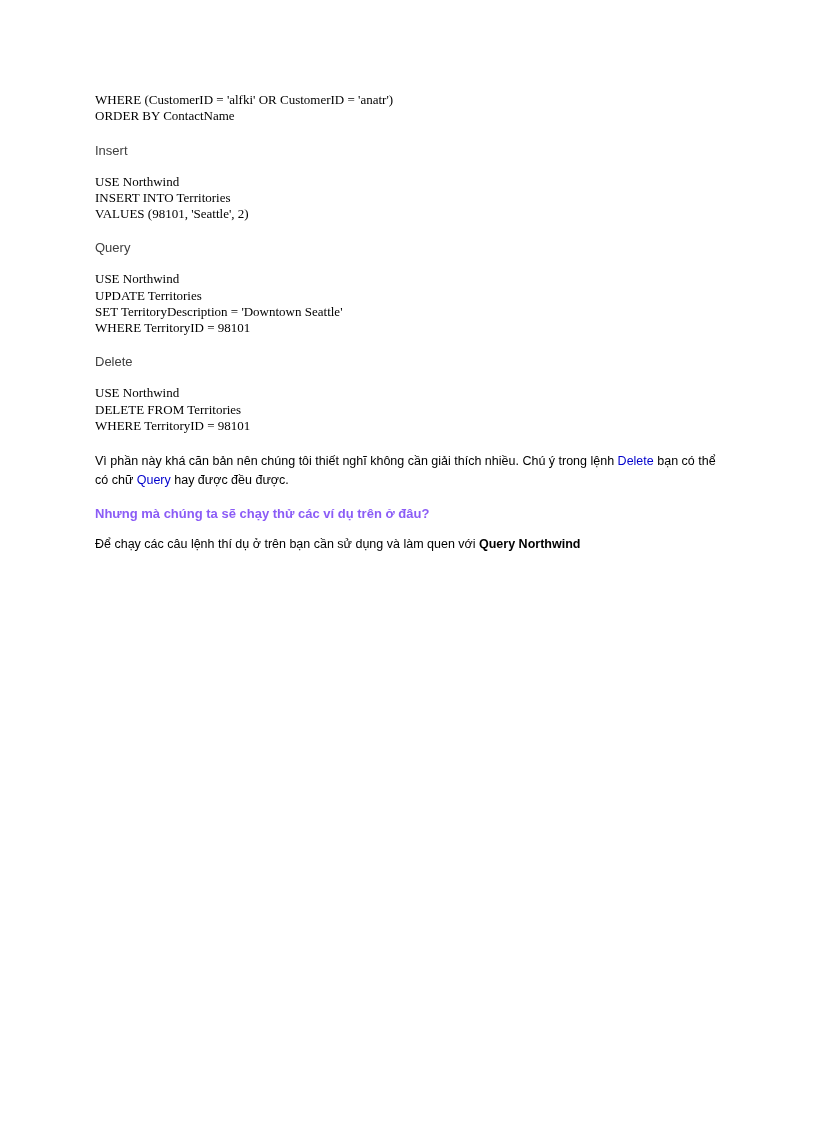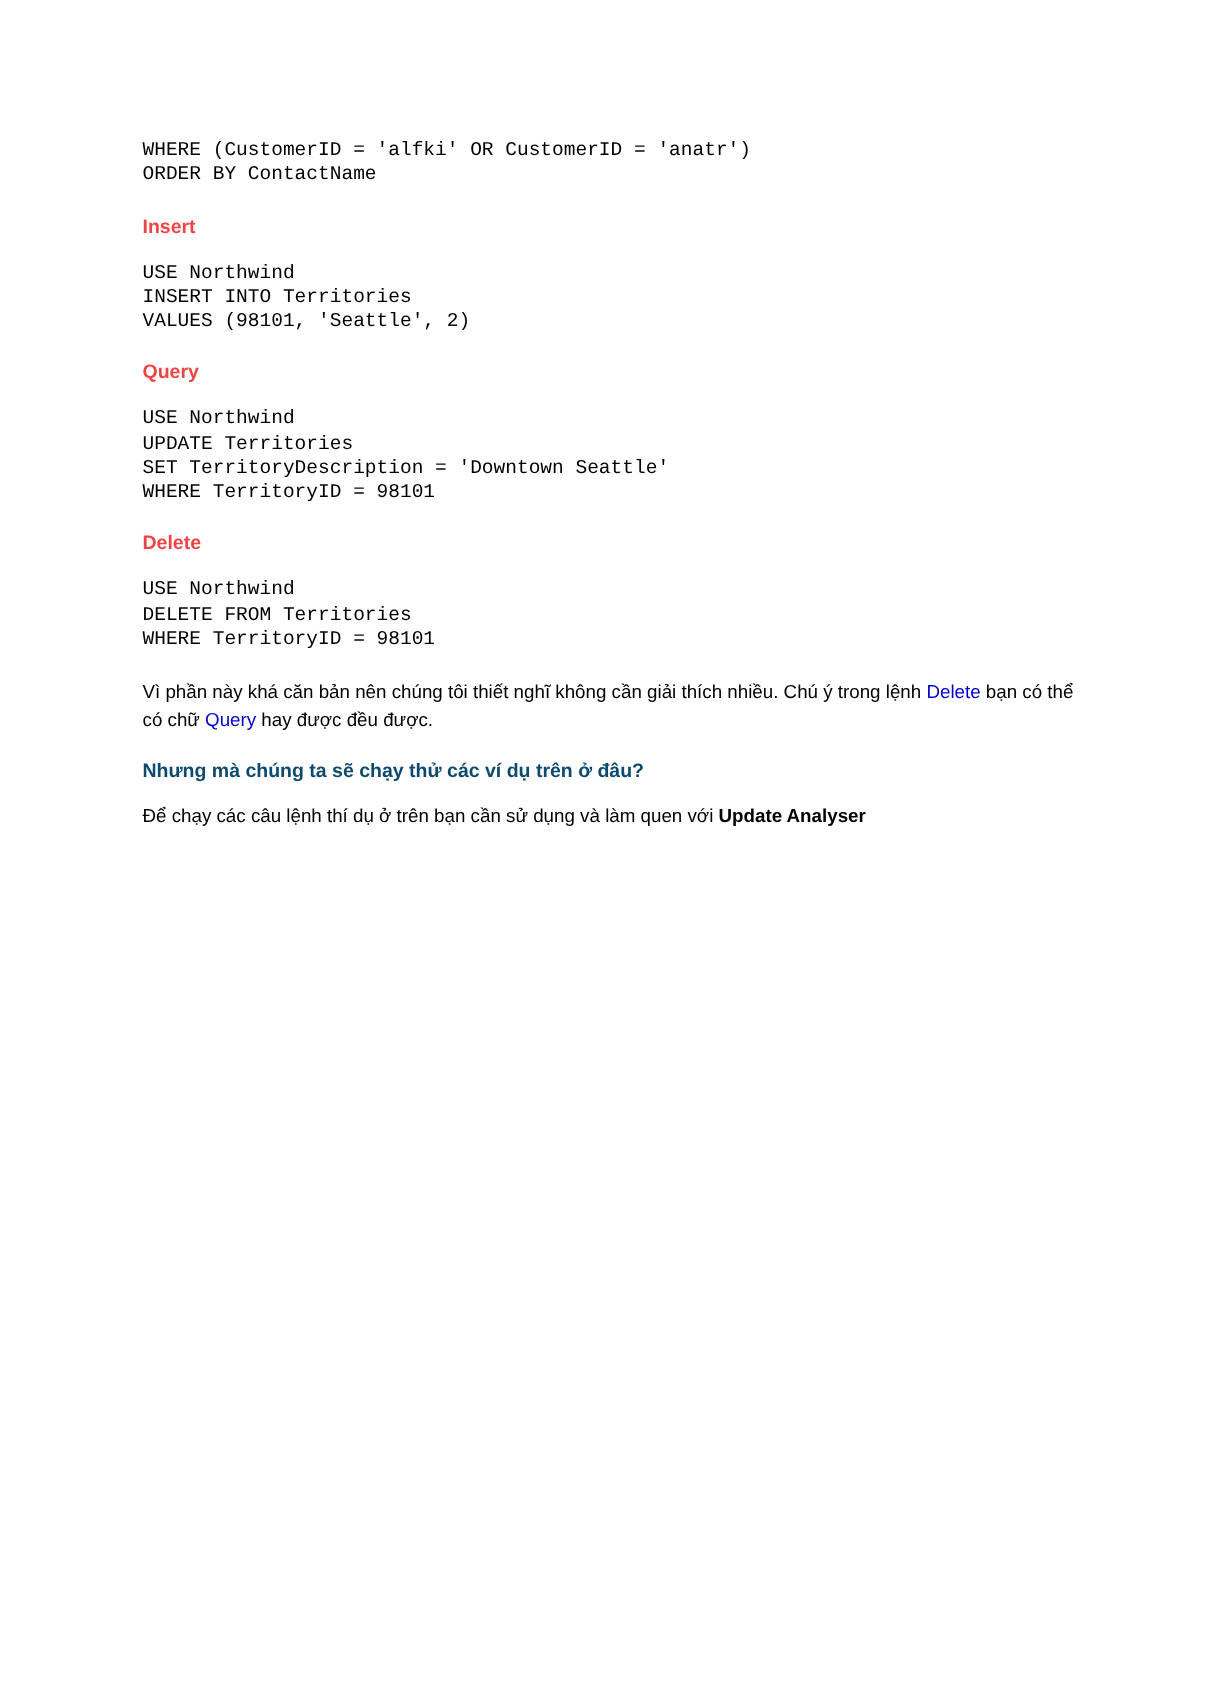--- a/index.html
+++ b/index.html
@@ -10,46 +10,46 @@
     body {
       width: 816px;
       height: 1123px;
       background: white;
       font-family: Arial, Helvetica, sans-serif;
       font-size: 13px;
       padding: 92px 95px 0 95px;
       color: #000;
     }
     .code-block {
-      font-family: Liberation Mono, monospace;
+      font-family: Liberation Serif, serif;
       font-size: 13px;
       line-height: 1.25;
       white-space: pre;
       margin-bottom: 18px;
     }
     .section-heading {
-      color: #ef4444;
-      font-weight: bold;
+      color: #404040;
+      font-weight: normal;
       font-size: 13px;
       margin-bottom: 16px;
       margin-top: 2px;
     }
     .body-text {
       font-size: 12.5px;
       line-height: 1.5;
       margin-bottom: 16px;
     }
     .keyword {
       color: #0000cc;
     }
     .bold {
       font-weight: bold;
     }
     .question-heading {
-      color: #0c4a6e;
+      color: #8b5cf6;
       font-weight: bold;
       font-size: 13px;
       margin-bottom: 14px;
     }
   </style>
 </head>
 <body>
 
 <div class="code-block">WHERE (CustomerID = 'alfki' OR CustomerID = 'anatr')
 ORDER BY ContactName</div>
@@ -70,14 +70,14 @@
 DELETE FROM Territories
 WHERE TerritoryID = 98101</div>
 
 <p class="body-text">
   <span>Vì phần này khá căn bản nên chúng tôi thiết nghĩ không cần giải thích nhiều. Chú ý trong lệnh </span><span class="keyword">Delete</span><span> bạn có thể có chữ </span><span class="keyword">Query</span><span> hay được đều được.</span>
 </p>
 
 <div class="question-heading">Nhưng mà chúng ta sẽ chạy thử các ví dụ trên ở đâu?</div>
 
 <p class="body-text">
-  <span>Ðể chạy các câu lệnh thí dụ ở trên bạn cần sử dụng và làm quen với </span><span class="bold">Update Analyser</span>
+  <span>Ðể chạy các câu lệnh thí dụ ở trên bạn cần sử dụng và làm quen với </span><span class="bold">Query Northwind</span>
 </p>
 
 </body></html>

